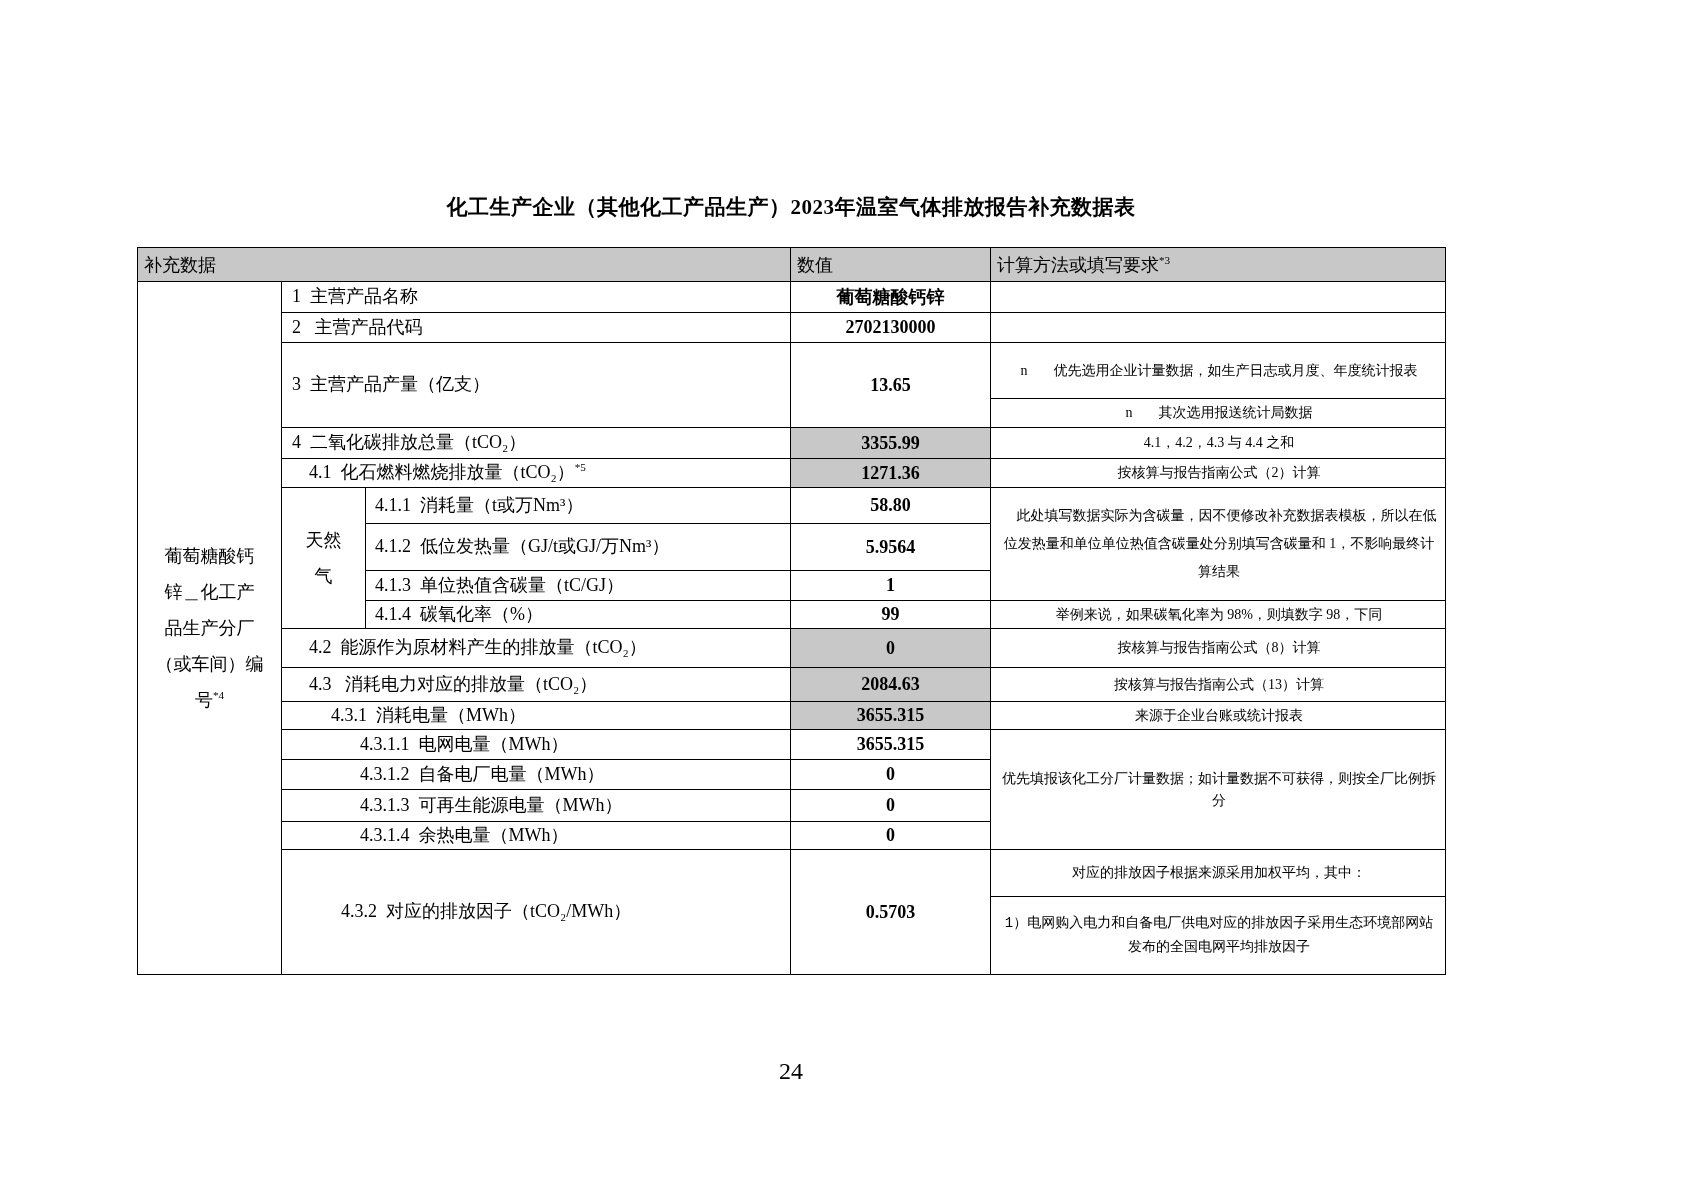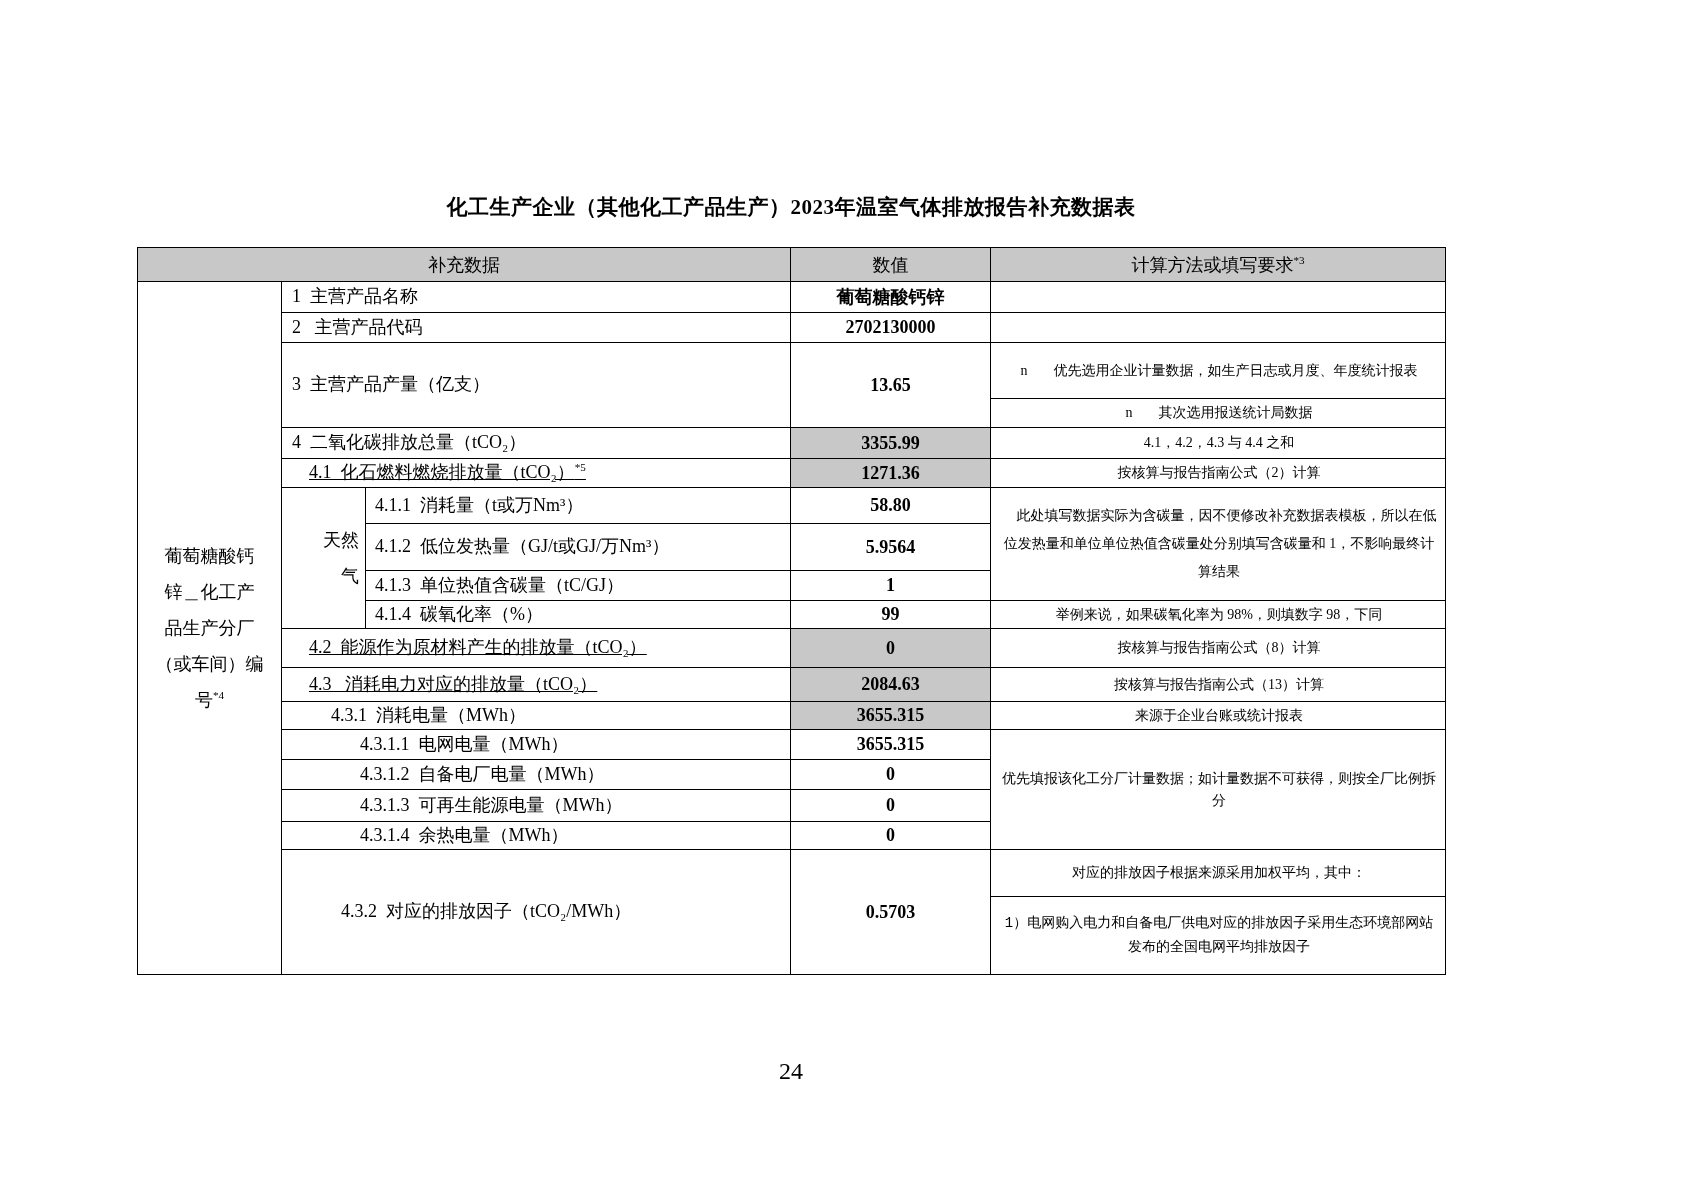--- a/index.html
+++ b/index.html
@@ -1,35 +1,35 @@
 <!DOCTYPE html>
 <html style="--header-bg: #c8c8c8; --shaded-bg: #c8c8c8;"><head>
 <meta charset="utf-8">
 <style>
   html,body{margin:0;padding:0;background:#ffffff;}
   body{width:1684px;height:1191px;position:relative;font-family:"Liberation Serif","DejaVu Serif",serif;color:#000;}
   .content{position:absolute;left:137px;top:0;width:1308px;}
   .doc-title{position:absolute;left:0;top:193px;width:1308px;text-align:center;font-size:21px;font-weight:bold;letter-spacing:0.5px;white-space:nowrap;}
   table.main{position:absolute;left:0;top:247px;width:1308px;border-collapse:collapse;table-layout:fixed;font-size:18px;}
   td{border:1px solid #000;padding:0 6px;vertical-align:middle;overflow:hidden;}
-  .hdr{background:var(--header-bg,#c8c8c8);text-align:center;}
+  .hdr{background:var(--header-bg,#c8c8c8);text-align:left;}
   .shaded{background:var(--shaded-bg,#c8c8c8);margin-top:41px;}
   .lbl{text-align:left;white-space:pre-wrap;line-height:1.3;}
   .val{text-align:center;font-weight:bold;}
   .mtd{text-align:center;font-size:14px;line-height:1.55;padding:2px 6px 2px 8px;white-space:pre-wrap;}
   .mtd-tall{line-height:2.0;text-indent:15px;}
   .mtd-mid{line-height:1.65;font-family:Liberation Mono, monospace;}
   .ind1{padding-left:10px;}
-  .ind2{padding-left:27px;text-decoration:underline;}
+  .ind2{padding-left:27px;}
   .ind2b{padding-left:9px;}
   .ind3{padding-left:49px;}
   .ind3b{padding-left:59px;}
   .ind4{padding-left:78px;}
   .left-label{text-align:center;white-space:pre-wrap;line-height:2.0;padding:0 4px;}
-  .fuel{text-align:right;white-space:pre-wrap;line-height:2.0;}
+  .fuel{text-align:center;white-space:pre-wrap;line-height:2.0;}
   .bullet{display:inline-block;margin-right:26px;}
   sup{font-size:0.62em;vertical-align:super;line-height:0;}
   .page-num{position:absolute;left:0;top:1058px;width:1308px;text-align:center;font-size:24px;}
   .rh34{height:34px}.rh31{height:31px}.rh30{height:30px}.rh56{height:56px}.rh29{height:29px}
   .rh36{height:36px}.rh47{height:47px}.rh28{height:28px}.rh39{height:39px}.rh32{height:32px}.rh78{height:78px}
 </style>
 </head>
 <body>
 
 <div class="content">

